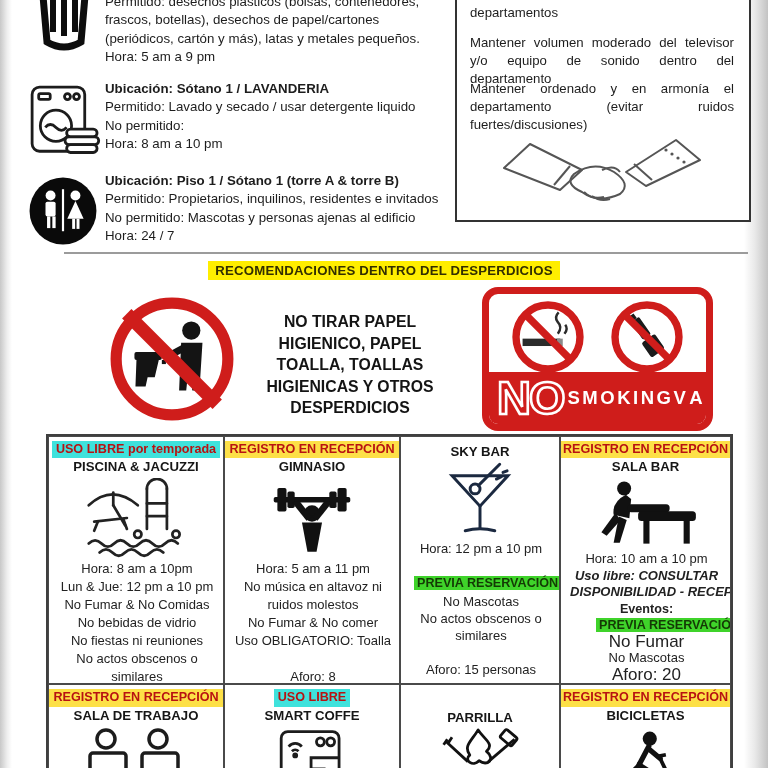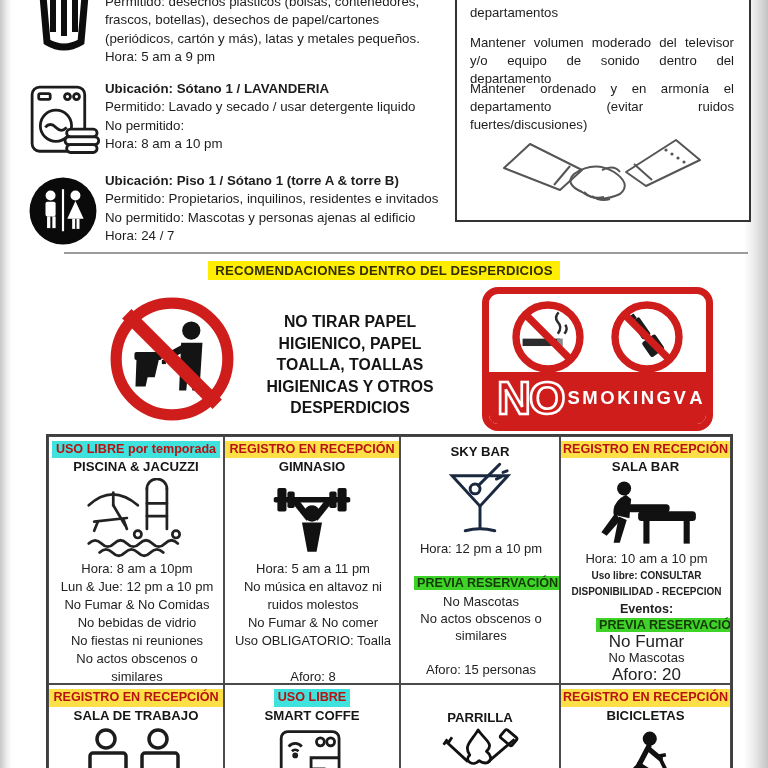--- a/index.html
+++ b/index.html
@@ -48,21 +48,21 @@
   .badge-cyan{background:#3fe2dc;color:#b81212}
   .badge-ghost{height:18px;visibility:hidden}
   .cell-title{font-weight:bold;font-size:13.2px;line-height:17px;color:#161616;white-space:nowrap}
   .icon-box{display:flex;align-items:center;justify-content:center;flex:none}
   .h85{height:85px}.h80{height:80px}.h76{height:76px}.h88{height:88px}
   .rules{align-self:stretch;text-align:center;font-size:13px;line-height:18px;color:#222;padding-left:2px}
   .rules .rule{min-height:18px;white-space:nowrap}
   .sky .rules{line-height:17.2px}.sky .rules .rule{min-height:17.2px}
   .sala .rules{line-height:16.5px;font-size:12.6px}.sala .rules .rule{min-height:16.5px}
   .green-badge{background:#3fd32a;color:#143a05;font-weight:bold;font-size:12.6px;padding:0 3px;white-space:nowrap}
-  .italic-b{font-weight:bold;font-size:10px}
+  .italic-b{font-style:italic;font-weight:bold;font-size:13px}
   .bold-line{font-weight:bold}
   .indent{padding-left:26px}
 </style>
 </head>
 <body>
 
 <div class="abs edge-left"></div>
 <div class="abs edge-right"></div>
 
 <div class="abs" style="left:32px;top:0;width:64px;height:52px;overflow:hidden">

